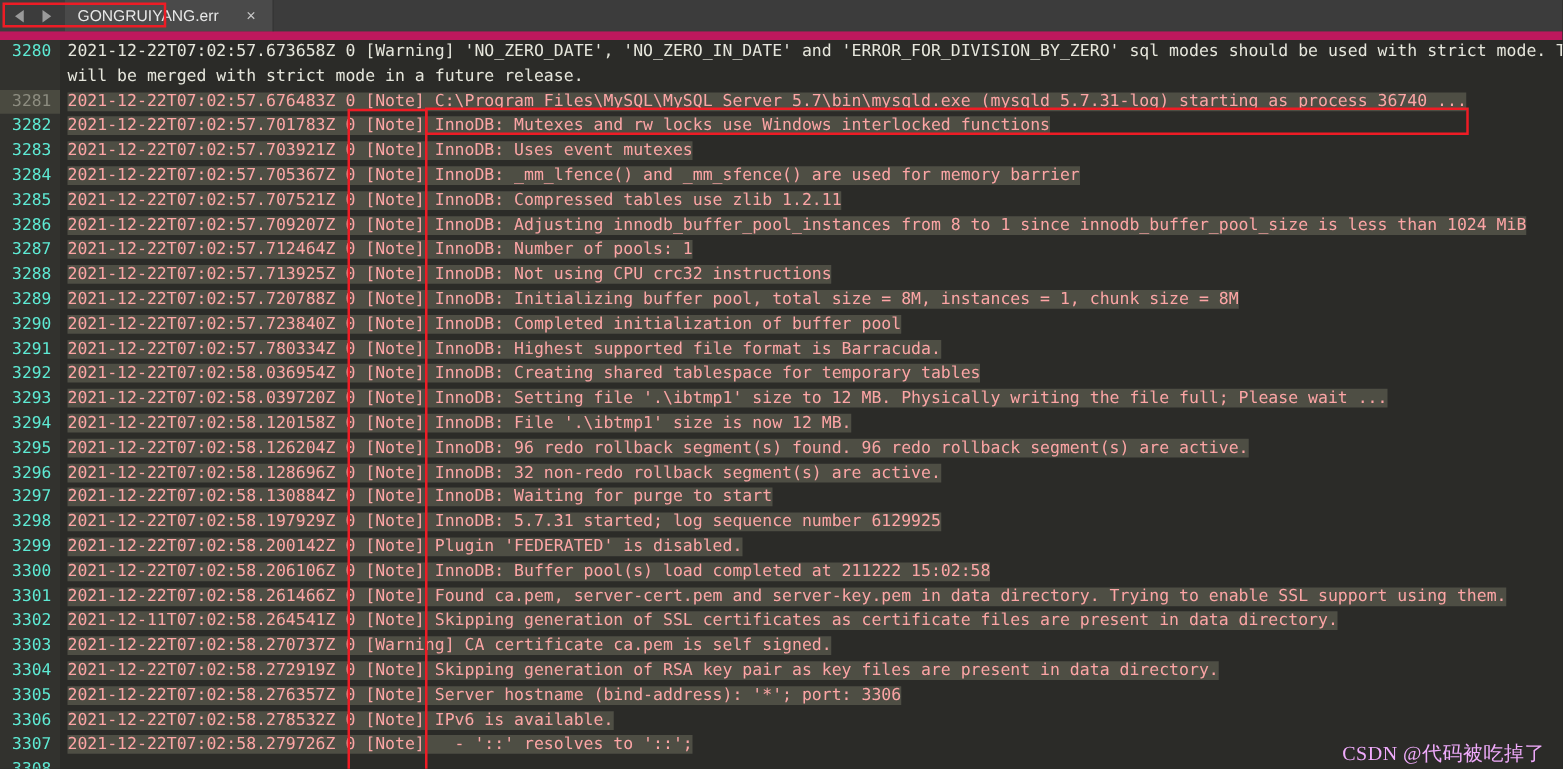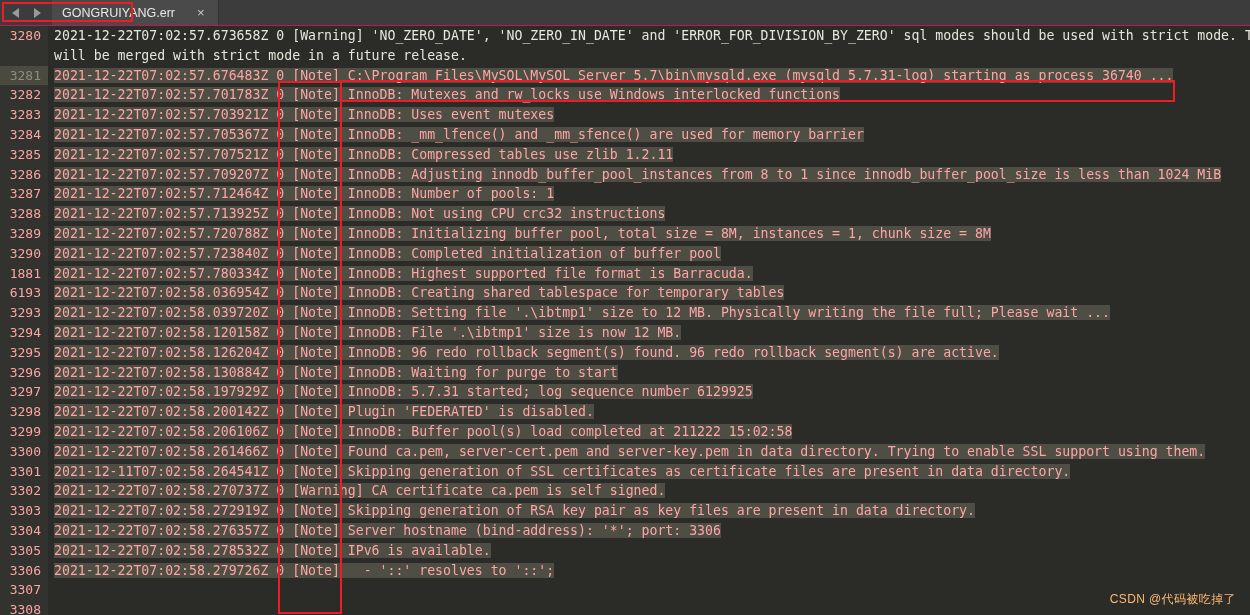--- a/index.html
+++ b/index.html
@@ -15,21 +15,21 @@
     position: relative;
   }
 
   
   .tabbar {
     height: 25px;
     background: #3c3c3c;
     display: flex;
     align-items: stretch;
     position: relative;
-    border-bottom: 1px solid #be185d;
+    border-bottom: 7px solid #be185d;
   }
   .nav-arrows {
     width: 44px;
     display: flex;
     align-items: center;
     justify-content: space-around;
     background: #3c3c3c;
     padding: 0 4px;
   }
   .nav-arrows .arw {
@@ -81,21 +81,21 @@
     position: absolute;
     left: 0; top: 0; bottom: 0;
     width: 48px;
     background: #32322e;
   }
   .gutter-line {
     height: 19.8px;
     line-height: 19.8px;
     text-align: right;
     padding-right: 7px;
-    color: #fca5a5;
+    color: #5eead4;
     font-size: 13px;
     font-family: "DejaVu Sans Mono", monospace;
     box-sizing: border-box;
   }
   .gutter-line.current {
     background: #4a4a40;
     color: #8d8d80;
   }
   .lines {
     position: absolute;
@@ -124,23 +124,23 @@
     pointer-events: none;
   }
   #anno-note-col   { left: 278px; top: 55px;  width: 64px;  height: 533px; }
   #anno-first-line { left: 340px; top: 54px;  width: 835px; height: 22px; }
 
   
   .watermark {
     position: absolute;
     right: 14px;
     bottom: 8px;
-    color: #fdba74;
-    font-size: 12px;
-    font-family: Liberation Sans, sans-serif;
+    color: #f0abfc;
+    font-size: 16px;
+    font-family: Liberation Serif, serif;
     letter-spacing: 0.4px;
     pointer-events: none;
   }
 </style>
 </head>
 <body>
 
 <div class="tabbar">
   <div class="nav-arrows">
     <span class="arw arw-left"></span>
@@ -161,22 +161,22 @@
       <div class="gutter-line current">3281</div>
       <div class="gutter-line">3282</div>
       <div class="gutter-line">3283</div>
       <div class="gutter-line">3284</div>
       <div class="gutter-line">3285</div>
       <div class="gutter-line">3286</div>
       <div class="gutter-line">3287</div>
       <div class="gutter-line">3288</div>
       <div class="gutter-line">3289</div>
       <div class="gutter-line">3290</div>
-      <div class="gutter-line">1881</div>
-      <div class="gutter-line">6193</div>
+      <div class="gutter-line">3291</div>
+      <div class="gutter-line">3292</div>
       <div class="gutter-line">3293</div>
       <div class="gutter-line">3294</div>
       <div class="gutter-line">3295</div>
       <div class="gutter-line">3296</div>
       <div class="gutter-line">3297</div>
       <div class="gutter-line">3298</div>
       <div class="gutter-line">3299</div>
       <div class="gutter-line">3300</div>
       <div class="gutter-line">3301</div>
       <div class="gutter-line">3302</div>
@@ -198,20 +198,21 @@
       <div class="line"><span class="sel">2021-12-22T07:02:57.709207Z 0 [Note] InnoDB: Adjusting innodb_buffer_pool_instances from 8 to 1 since innodb_buffer_pool_size is less than 1024 MiB</span></div>
       <div class="line"><span class="sel">2021-12-22T07:02:57.712464Z 0 [Note] InnoDB: Number of pools: 1</span></div>
       <div class="line"><span class="sel">2021-12-22T07:02:57.713925Z 0 [Note] InnoDB: Not using CPU crc32 instructions</span></div>
       <div class="line"><span class="sel">2021-12-22T07:02:57.720788Z 0 [Note] InnoDB: Initializing buffer pool, total size = 8M, instances = 1, chunk size = 8M</span></div>
       <div class="line"><span class="sel">2021-12-22T07:02:57.723840Z 0 [Note] InnoDB: Completed initialization of buffer pool</span></div>
       <div class="line"><span class="sel">2021-12-22T07:02:57.780334Z 0 [Note] InnoDB: Highest supported file format is Barracuda.</span></div>
       <div class="line"><span class="sel">2021-12-22T07:02:58.036954Z 0 [Note] InnoDB: Creating shared tablespace for temporary tables</span></div>
       <div class="line"><span class="sel">2021-12-22T07:02:58.039720Z 0 [Note] InnoDB: Setting file '.\ibtmp1' size to 12 MB. Physically writing the file full; Please wait ...</span></div>
       <div class="line"><span class="sel">2021-12-22T07:02:58.120158Z 0 [Note] InnoDB: File '.\ibtmp1' size is now 12 MB.</span></div>
       <div class="line"><span class="sel">2021-12-22T07:02:58.126204Z 0 [Note] InnoDB: 96 redo rollback segment(s) found. 96 redo rollback segment(s) are active.</span></div>
+      <div class="line"><span class="sel">2021-12-22T07:02:58.128696Z 0 [Note] InnoDB: 32 non-redo rollback segment(s) are active.</span></div>
       <div class="line"><span class="sel">2021-12-22T07:02:58.130884Z 0 [Note] InnoDB: Waiting for purge to start</span></div>
       <div class="line"><span class="sel">2021-12-22T07:02:58.197929Z 0 [Note] InnoDB: 5.7.31 started; log sequence number 6129925</span></div>
       <div class="line"><span class="sel">2021-12-22T07:02:58.200142Z 0 [Note] Plugin 'FEDERATED' is disabled.</span></div>
       <div class="line"><span class="sel">2021-12-22T07:02:58.206106Z 0 [Note] InnoDB: Buffer pool(s) load completed at 211222 15:02:58</span></div>
       <div class="line"><span class="sel">2021-12-22T07:02:58.261466Z 0 [Note] Found ca.pem, server-cert.pem and server-key.pem in data directory. Trying to enable SSL support using them.</span></div>
       <div class="line"><span class="sel">2021-12-11T07:02:58.264541Z 0 [Note] Skipping generation of SSL certificates as certificate files are present in data directory.</span></div>
       <div class="line"><span class="sel">2021-12-22T07:02:58.270737Z 0 [Warning] CA certificate ca.pem is self signed.</span></div>
       <div class="line"><span class="sel">2021-12-22T07:02:58.272919Z 0 [Note] Skipping generation of RSA key pair as key files are present in data directory.</span></div>
       <div class="line"><span class="sel">2021-12-22T07:02:58.276357Z 0 [Note] Server hostname (bind-address): '*'; port: 3306</span></div>
       <div class="line"><span class="sel">2021-12-22T07:02:58.278532Z 0 [Note] IPv6 is available.</span></div>

